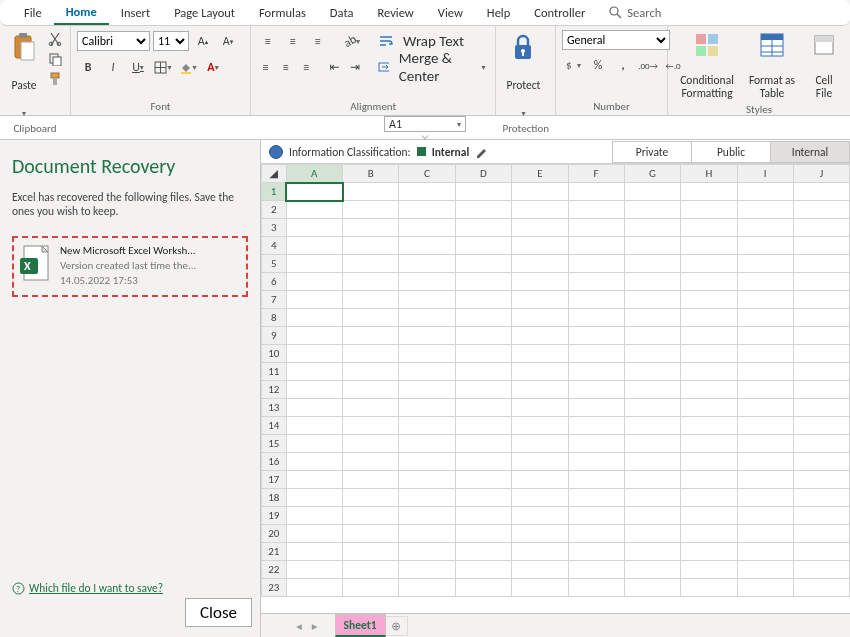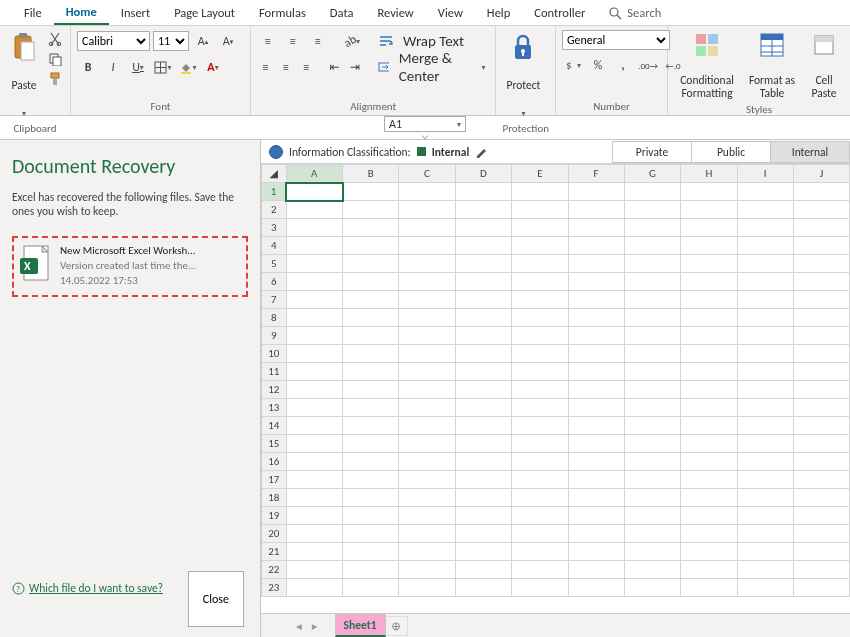--- a/index.html
+++ b/index.html
@@ -1,22 +1,22 @@
 <!DOCTYPE html>
 <html><head>
 <meta charset="utf-8">
 <style>
 * { box-sizing: border-box; margin: 0; padding: 0; font-family: "Segoe UI", Calibri, sans-serif; }
 body { width: 850px; height: 637px; overflow: hidden; background: #f3f2f1; font-size: 12px; color: #333; }
 
 
-.tabs { display: flex; align-items: center; height: 26px; background: #fff; border-bottom: 1px solid #d0d0d0; padding-left: 12px; gap: 0; }
+.tabs { display: flex; align-items: center; height: 26px; background: #fff; border-bottom: 1px solid #d0d0d0; padding-left: 12px; gap: 0; border-radius: 7px; }
 .tab { padding: 4px 12px; font-size: 12.5px; cursor: pointer; color: #333; }
 .tab.active { border-bottom: 2px solid #217346; color: #0369a1; font-weight: 600; }
-.search-tab { display: flex; align-items: flex-end; gap: 5px; color: #666; }
+.search-tab { display: flex; align-items: center; gap: 5px; color: #666; }
 
 
 .ribbon { display: flex; height: 90px; background: #f3f2f1; border-bottom: 1px solid #c8c6c4; }
 .rgroup { display: flex; flex-direction: column; justify-content: space-between; border-right: 1px solid #d6d6d6; padding: 4px 6px 0 6px; }
 .rgroup-body { display: flex; align-items: flex-start; gap: 4px; }
 .rgroup-label { text-align: center; font-size: 11px; color: #666; padding: 2px 0; }
 .big-btn { display: flex; flex-direction: column; align-items: center; gap: 16px; padding: 2px 4px; cursor: pointer; font-size: 11.5px; }
 .small-col { display: flex; flex-direction: column; gap: 2px; }
 .small-btn { width: 18px; height: 18px; display: flex; align-items: center; justify-content: center; cursor: pointer; font-size: 12px; color: #555; }
 select.font-sel { height: 20px; font-size: 12px; border: 1px solid #ababab; background: #fff; }
@@ -39,21 +39,21 @@
 
 .recovery { width: 261px; background: #f3f2f1; border-right: 1px solid #c8c6c4; padding: 14px 12px; display: flex; flex-direction: column; position: relative; }
 .rec-title { font-size: 20px; color: #217346; margin-bottom: 12px; font-weight: 400; }
 .rec-desc { font-size: 11.5px; color: #444; margin-bottom: 18px; }
 .rec-item { border: 2px dashed #d94141; padding: 6px; display: flex; gap: 8px; align-items: flex-start; cursor: pointer; }
 .rec-icon { width: 32px; height: 38px; }
 .rec-txt { font-size: 11px; color: #444; line-height: 1.35; }
 .rec-txt .title { font-weight: 400; color: #222; }
 .rec-txt .sub { color: #777; }
 .rec-link { position: absolute; bottom: 42px; left: 12px; color: #217346; font-size: 11.5px; text-decoration: underline; display: flex; align-items: center; gap: 4px; }
-.rec-close { position: absolute; bottom: 10px; right: 16px; border: 1px solid #ababab; background: #fff; padding: 20px 14px; font-size: 12px; cursor: pointer; }
+.rec-close { position: absolute; bottom: 10px; right: 8px; border: 1px solid #ababab; background: #fff; padding: 3px 14px; font-size: 17px; cursor: pointer; }
 
 
 .gridwrap { flex: 1; display: flex; flex-direction: column; background: #fff; }
 .classbar { display: flex; align-items: center; height: 24px; border-bottom: 1px solid #d0d0d0; font-size: 11.5px; }
 .classbar .lead { display: flex; align-items: center; gap: 6px; padding: 0 8px; flex: 1; }
 .class-btn { width: 80px; text-align: center; padding: 3px 0; border: 1px solid #c8c6c4; background: #fff; margin-left: -1px; cursor: pointer; }
 .class-btn.active { background: #e1dfdd; }
 .circle { width: 14px; height: 14px; border-radius: 50%; background: #3b6fb6; border: 1px solid #2a548c; }
 
 
@@ -262,21 +262,21 @@
             <line x1="2" y1="20" x2="24" y2="20" stroke="#3b6fb6"></line>
             <line x1="13" y1="2" x2="13" y2="24" stroke="#3b6fb6"></line>
           </svg>
         <span style="text-align:center;line-height:1.1">Format as Table</span>
       </div>
       <div class="big-btn" style="width:40px">
         <svg width="26" height="26">
             <rect x="4" y="4" width="18" height="18" fill="#fff" stroke="#888"></rect>
             <rect x="4" y="4" width="18" height="6" fill="#d8d8d8"></rect>
           </svg>
-        <span style="text-align:center;line-height:1.1">Cell Paste</span>
+        <span style="text-align:center;line-height:1.1">Cell File</span>
       </div>
     </div>
     <div class="rgroup-label">Styles</div>
   </div>
 </div>
 
 <div class="fbar">
   <div class="namebox">
       <span>A1</span>
       <span style="font-size:8px;color:#666">▾</span>

